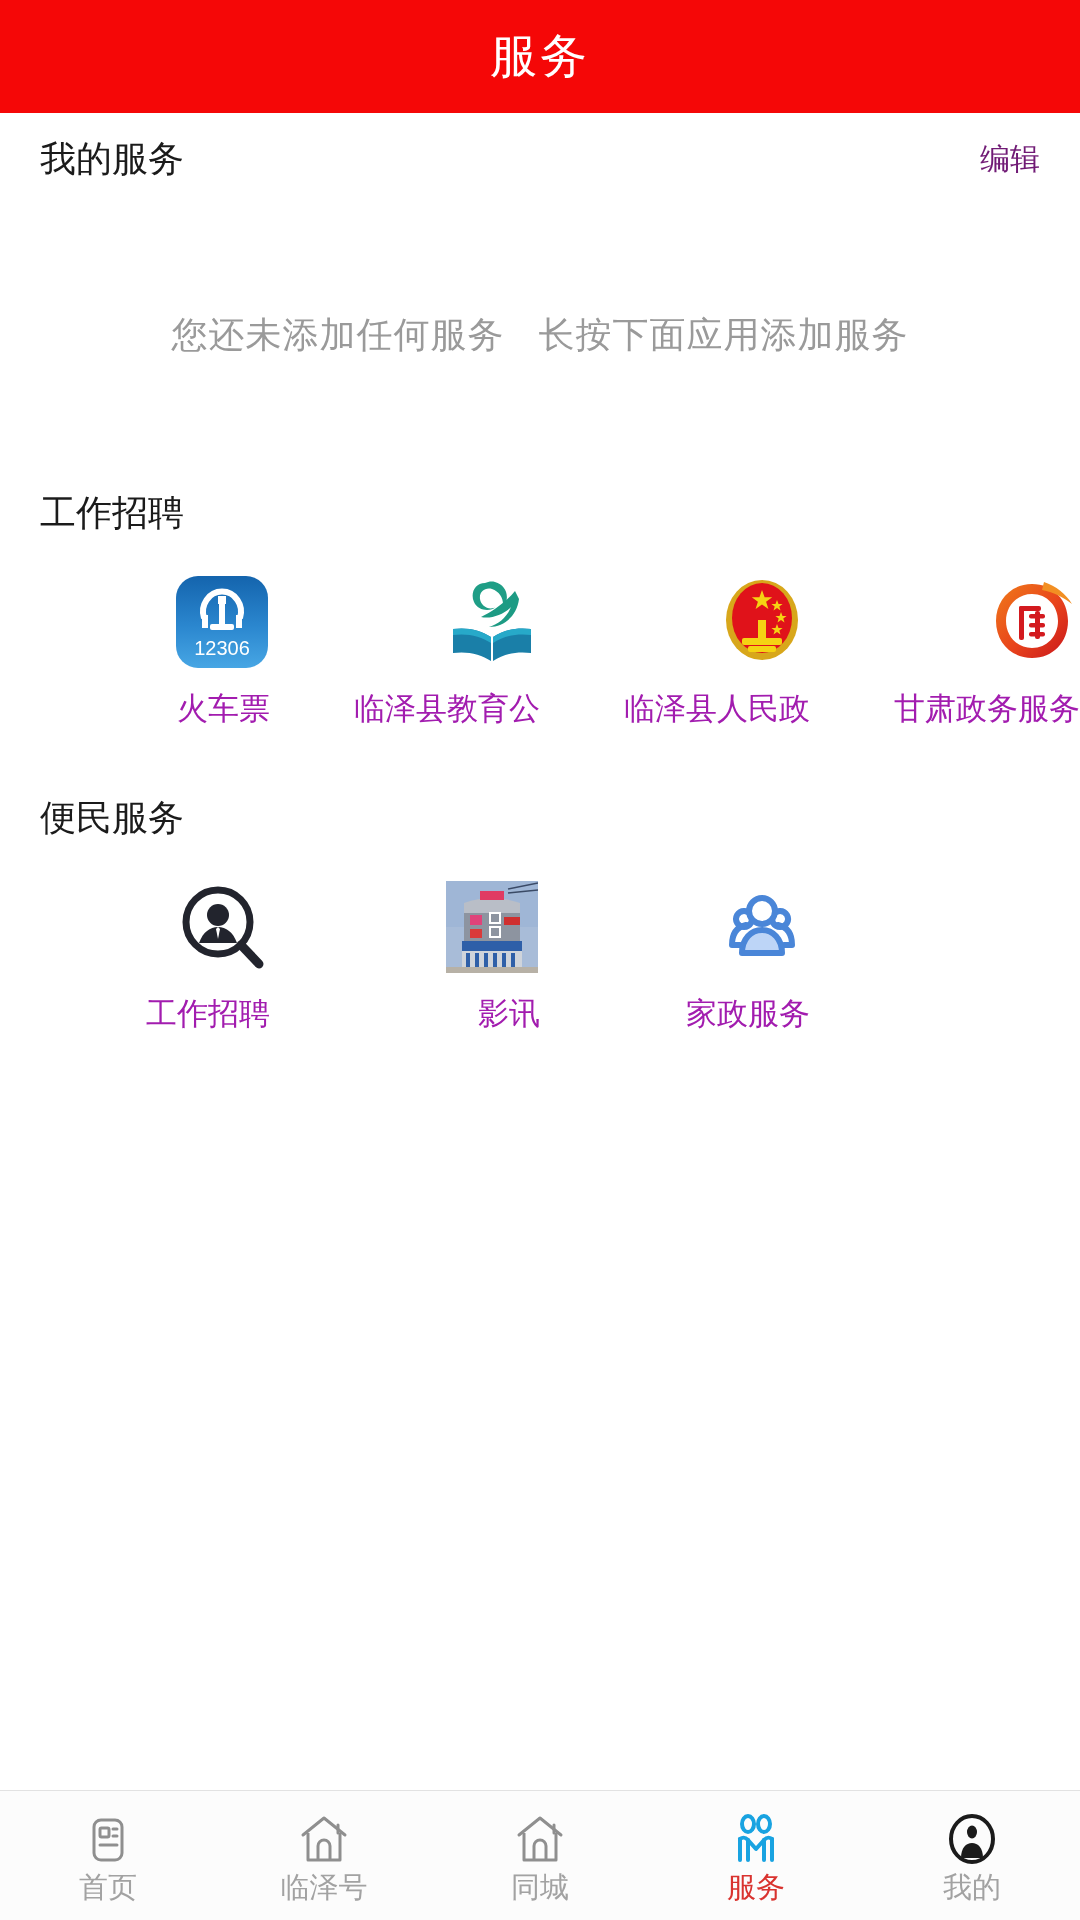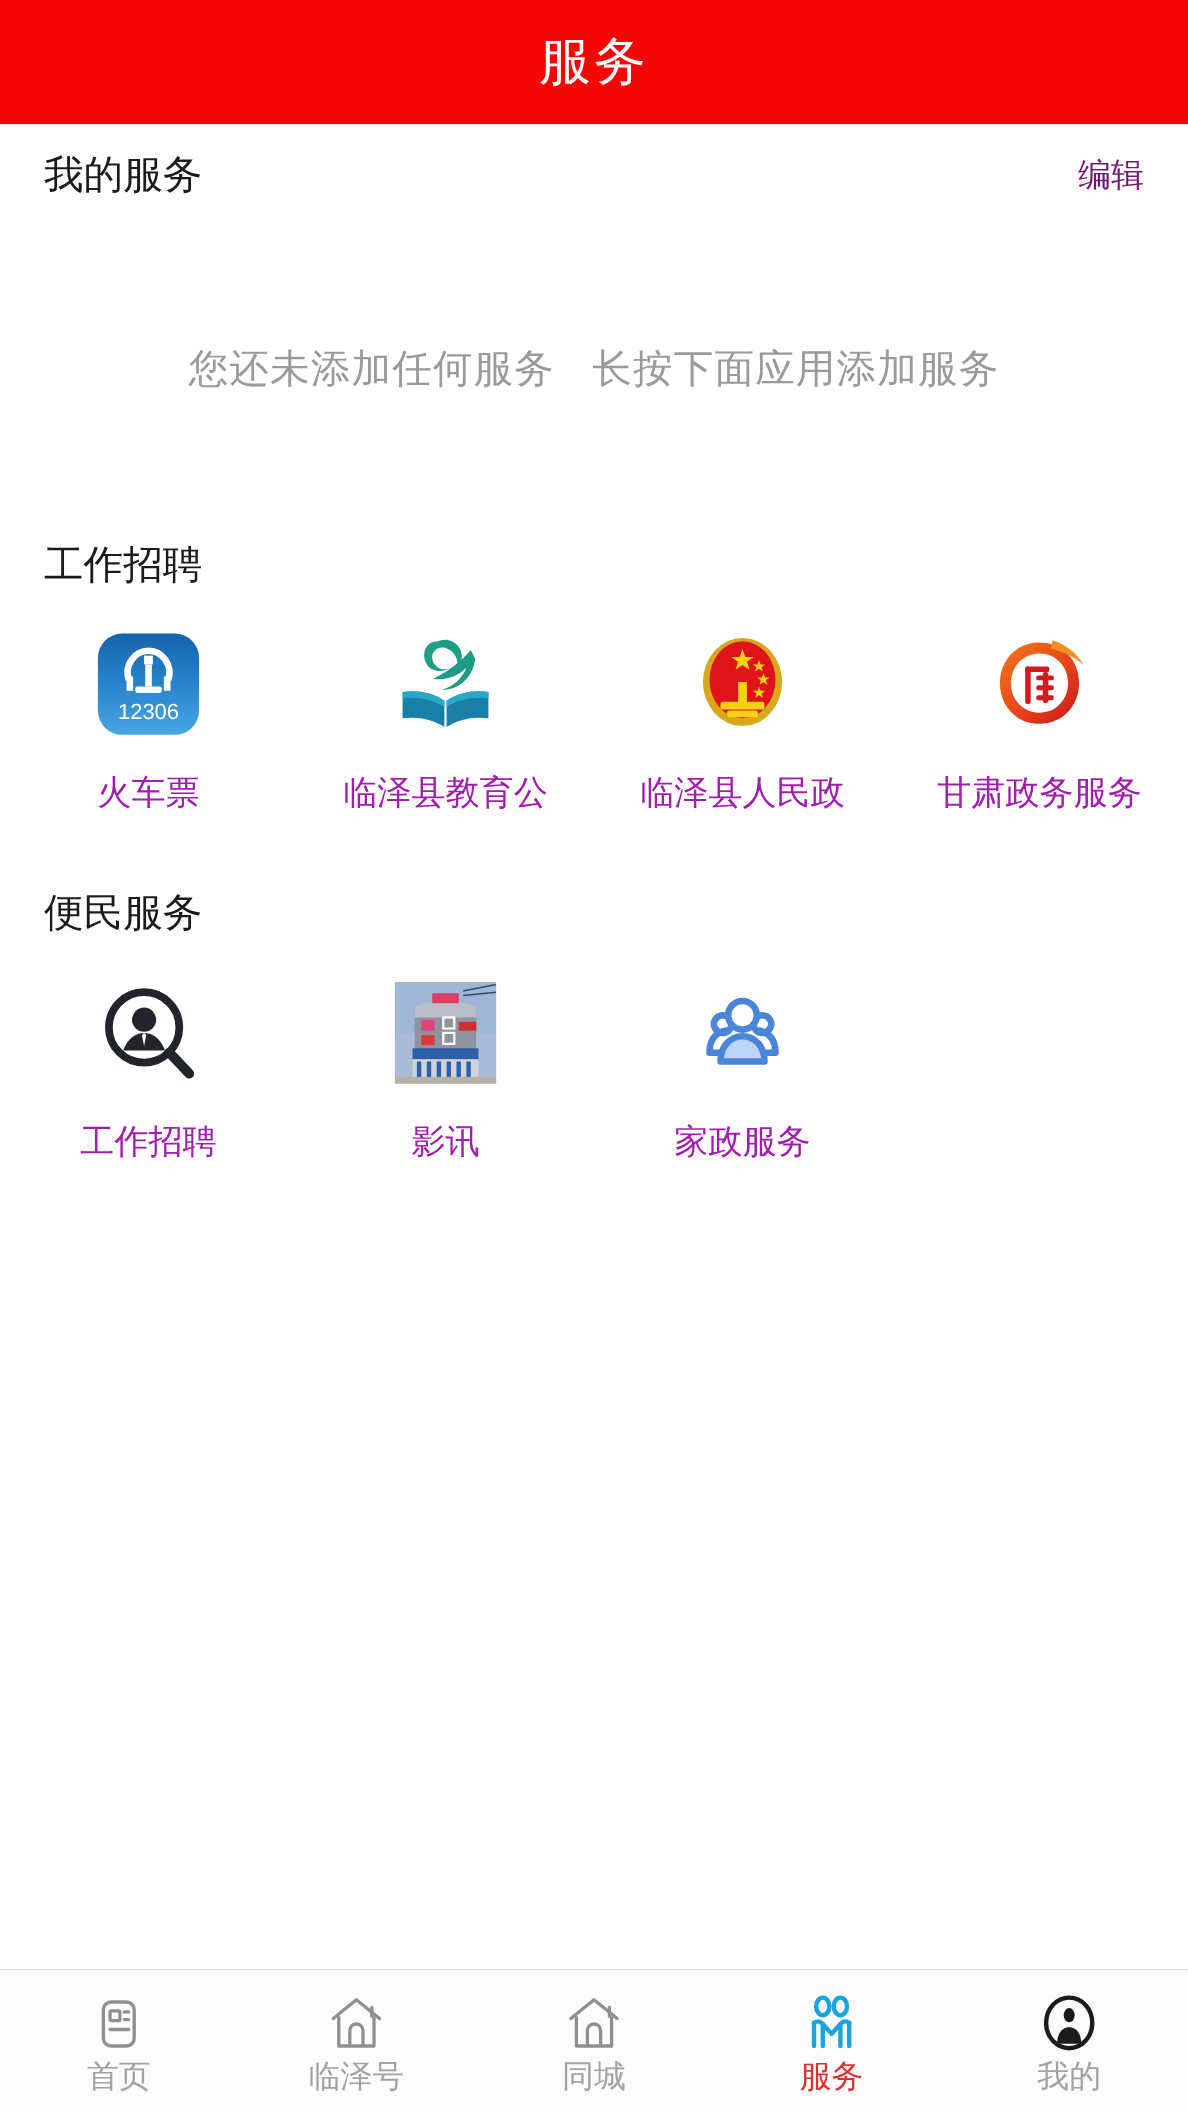--- a/index.html
+++ b/index.html
@@ -86,22 +86,22 @@
     margin-bottom: 10px;
   }
   .grid {
     display: grid;
     grid-template-columns: repeat(4, 1fr);
     padding: 26px 0 0 0;
   }
   .grid-item {
     display: flex;
     flex-direction: column;
-    align-items: center;
-    gap: 30px;
+    align-items: flex-end;
+    gap: 18px;
   }
   .icon-box {
     width: 96px;
     height: 96px;
     display: flex;
     align-items: center;
     justify-content: center;
     position: relative;
   }
   .icon-label {

